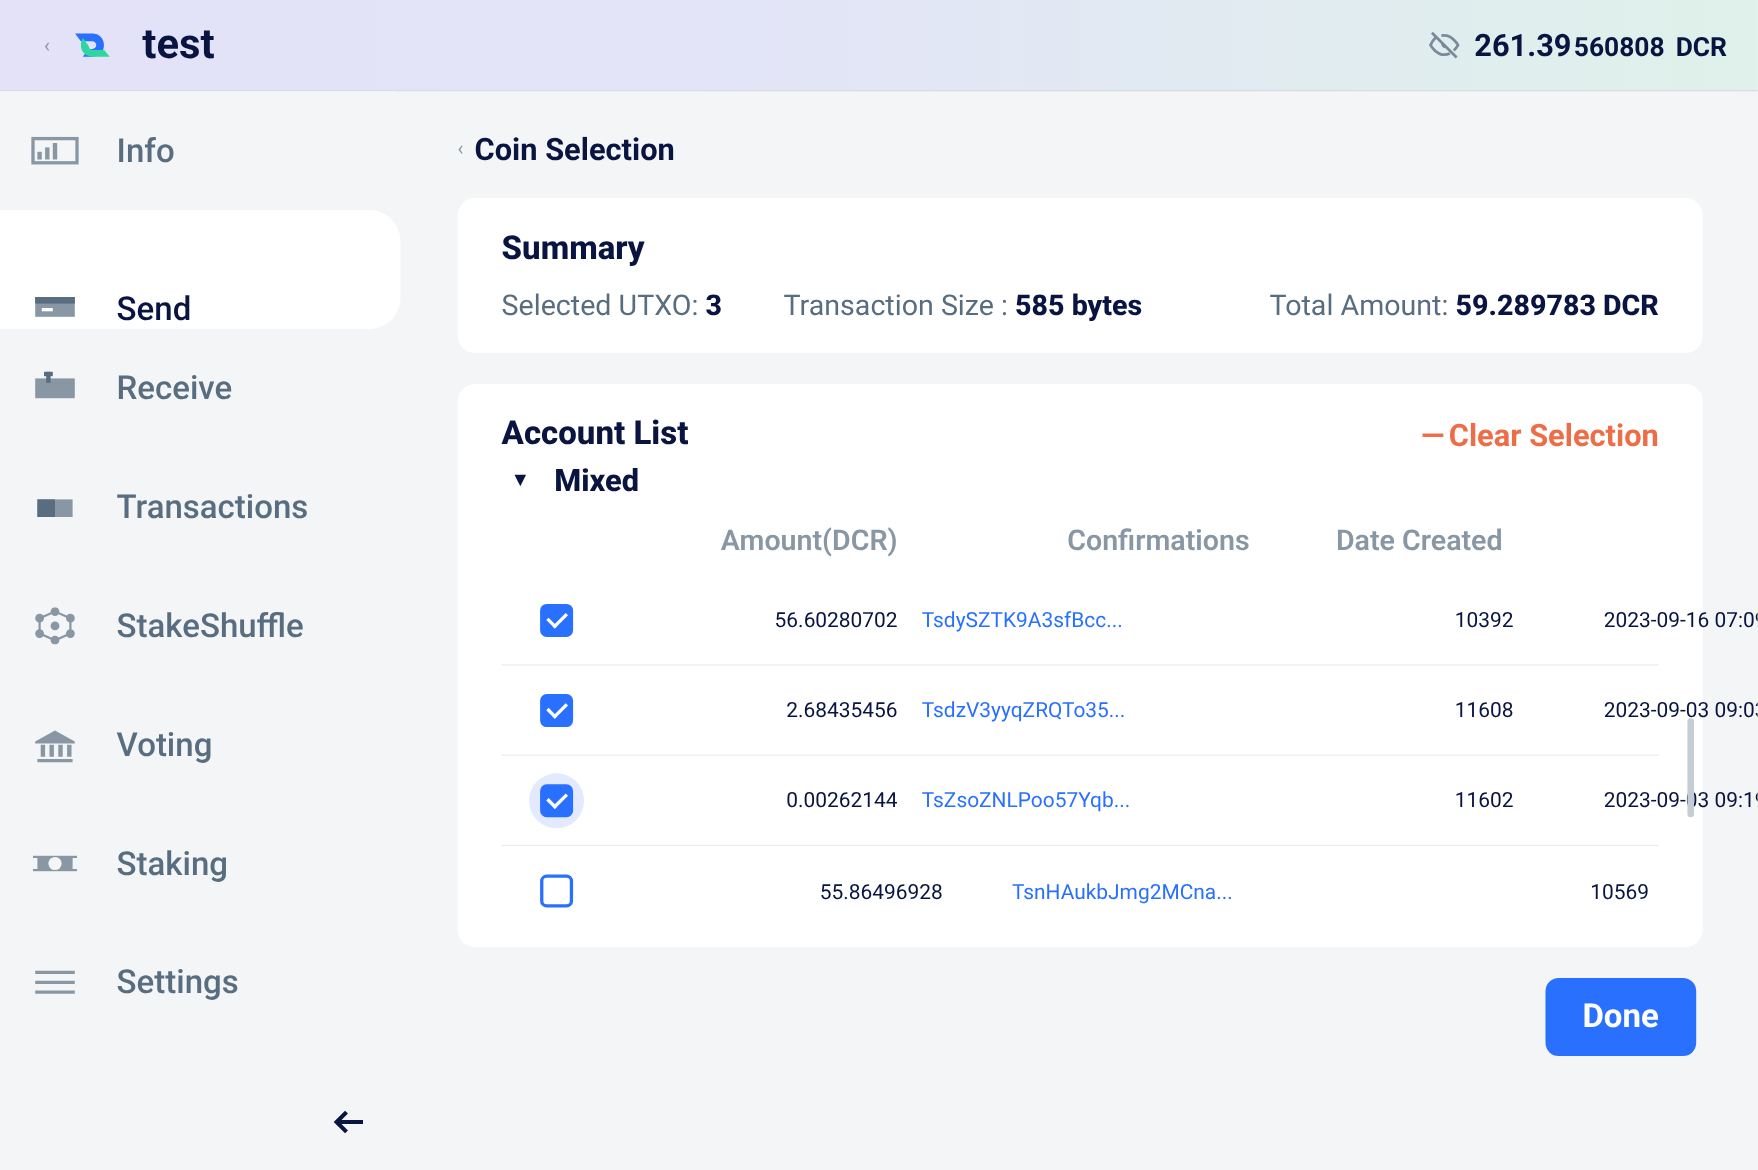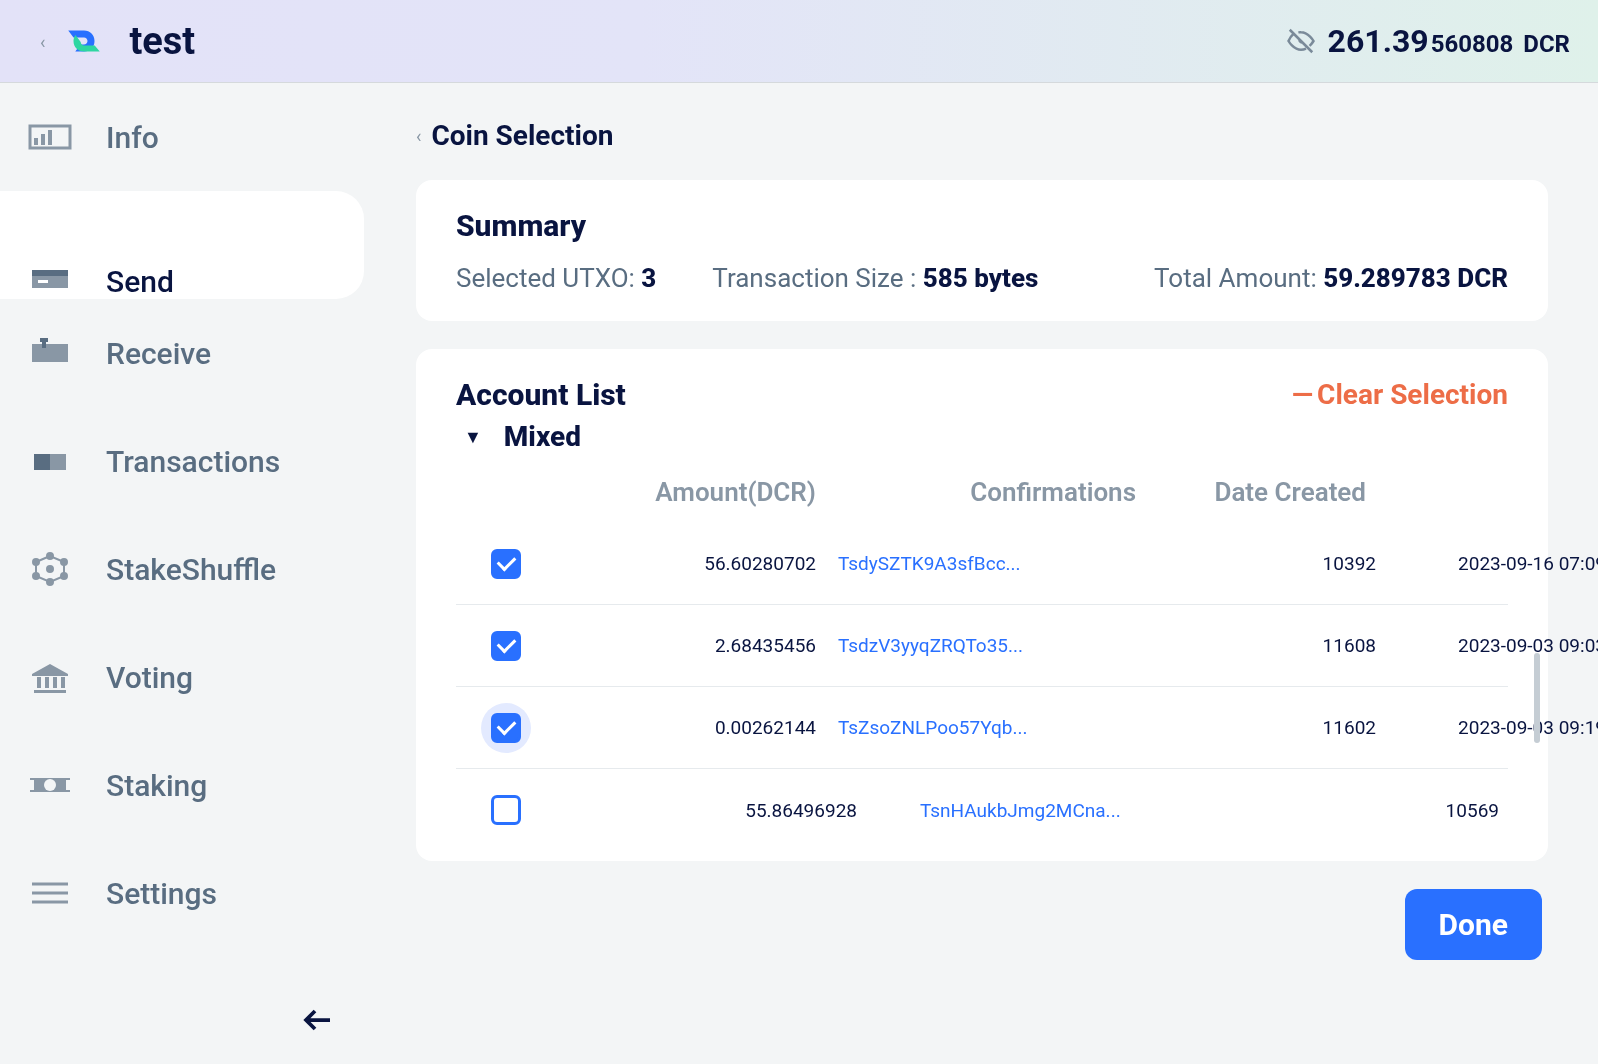--- a/index.html
+++ b/index.html
@@ -21,21 +21,21 @@
     background:linear-gradient(90deg,#e3e2f8 0%,#e3e4f8 40%,#dff1ea 100%);
     border-bottom:1px solid #d5d9dc;padding:0 28px 0 40px;
   }
   .topbar .back{color:var(--text-light);font-size:18px;margin-right:18px;}
   .logo{display:flex;align-items:center;}
   .logo svg{width:42px;height:42px;}
   .wallet-name{font-size:38px;font-weight:700;color:var(--text-dark);margin-left:24px;}
   .spacer{flex:1;}
   .eye-off{color:#7a8a99;margin-right:12px;display:flex;}
   .balance{font-weight:700;color:var(--text-dark);display:flex;align-items:baseline;}
-  .balance .big{font-size:32px;}
+  .balance .big{font-size:28px;}
   .balance .small{font-size:24px;margin-left:2px;}
   .balance .ticker{font-size:24px;margin-left:10px;font-weight:700;}
 
   
   .layout{display:flex;height:calc(1064px - 83px);}
   .sidebar{width:360px;background:var(--bg);position:relative;}
   .nav-item{
     display:flex;align-items:center;height:108px;padding-left:28px;
     font-size:30px;color:var(--text-grey);font-weight:500;
   }
@@ -50,21 +50,21 @@
   .page-title-row .chev{color:var(--text-light);font-size:18px;margin-right:10px;}
   .page-title{font-size:28px;font-weight:700;color:var(--text-dark);}
 
   .card{background:#fff;border-radius:16px;padding:28px 40px;margin-bottom:28px;}
   .card h2{margin:0 0 20px 0;font-size:30px;font-weight:800;color:var(--text-dark);}
   .summary-row{display:flex;gap:56px;font-size:26px;color:var(--text-grey);}
   .summary-row .pair{white-space:nowrap;}
   .summary-row .pair b{color:var(--text-dark);font-weight:800;}
   .summary-row .pair.total{margin-left:auto;}
 
-  .accountlist-head{display:flex;align-items:center;margin-bottom:0;}
+  .accountlist-head{display:flex;align-items:flex-end;margin-bottom:0;}
   .accountlist-head h2{margin:0;font-size:30px;font-weight:800;color:var(--text-dark);}
   .clear{margin-left:auto;color:var(--orange);font-size:28px;font-weight:700;}
   .clear .dash{letter-spacing:-2px;margin-right:6px;}
 
   .group-head{display:flex;align-items:center;margin:8px 0 16px 8px;}
   .group-head .tri{color:var(--text-dark);font-size:18px;margin-right:22px;}
   .group-head .name{font-size:28px;font-weight:800;color:var(--text-dark);}
 
   .tbl{width:100%;}
   .thead{display:grid;grid-template-columns:100px 260px 320px 240px 240px;font-size:26px;color:var(--text-light);font-weight:600;padding:8px 0 16px 0;}

